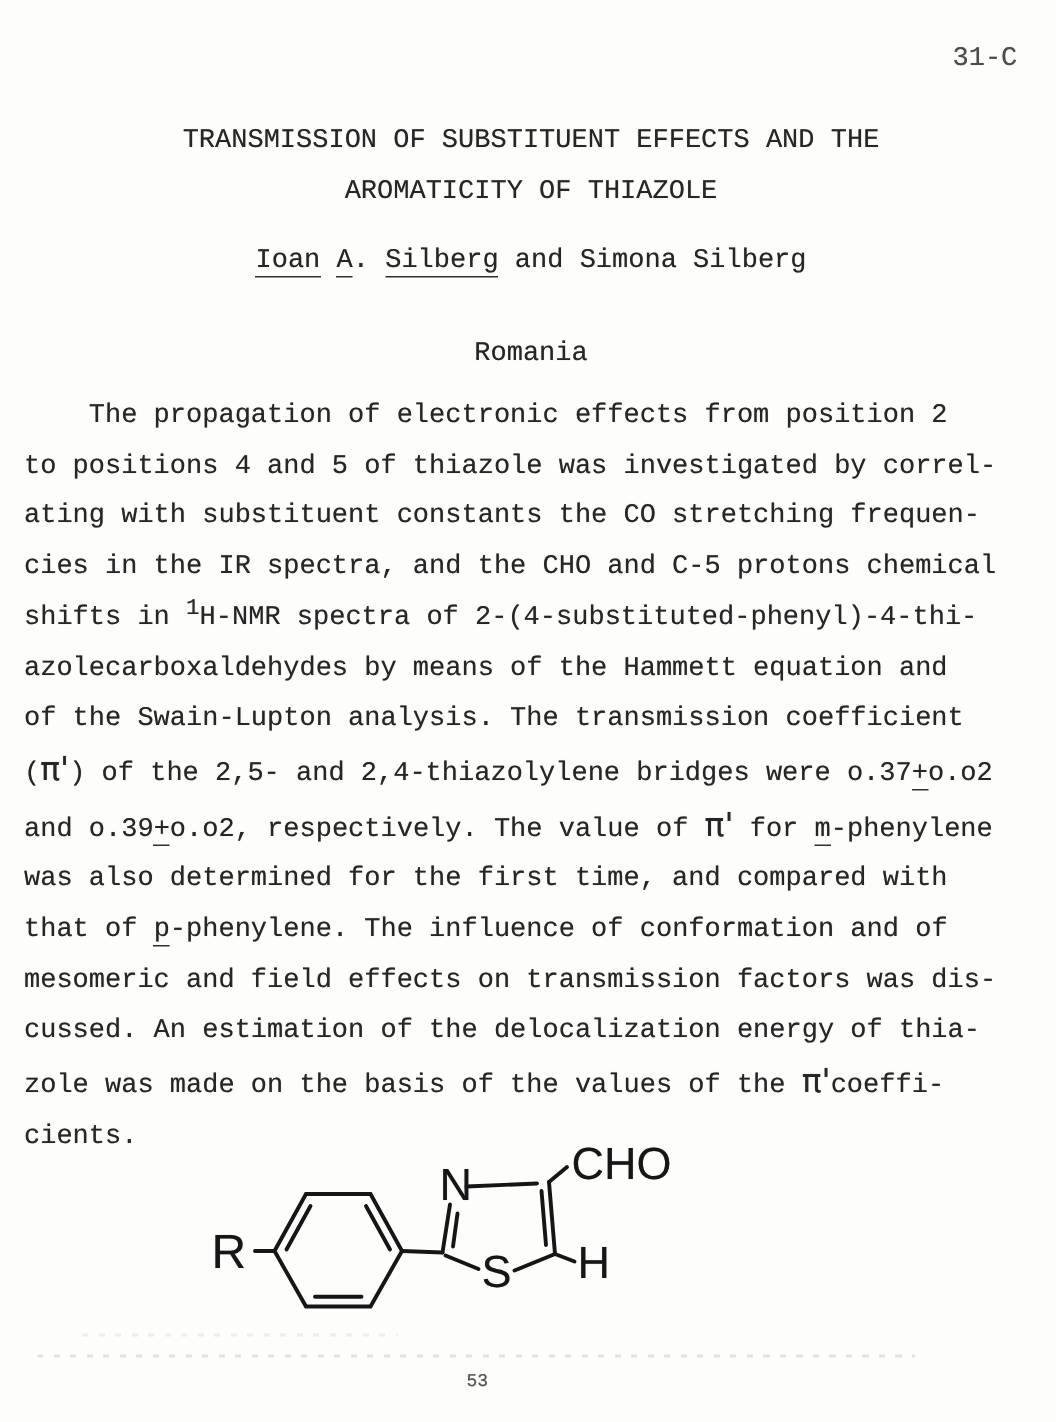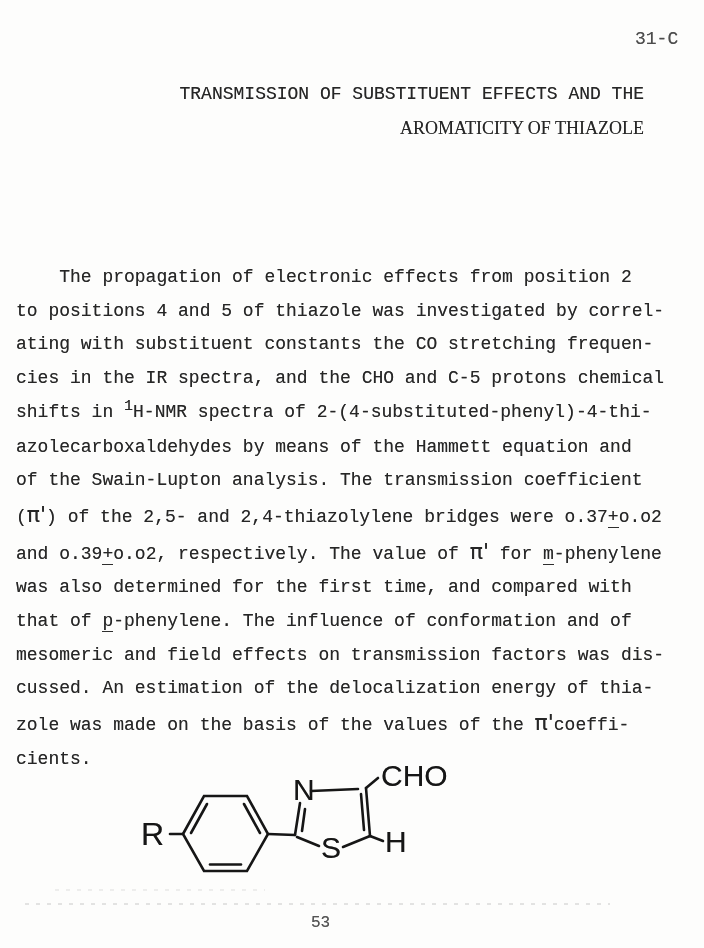--- a/index.html
+++ b/index.html
@@ -4,60 +4,62 @@
 <style>
   * { margin:0; padding:0; box-sizing:border-box; }
   html,body { background:#e9e9e9; }
   .page {
     position:relative; width:704px; height:948px;
     background:#fdfdfc; color:#262626; overflow:hidden;
     font-family:"Liberation Mono","DejaVu Sans Mono",monospace;
     text-shadow:0 0 0.5px rgba(40,40,40,0.55);
   }
   .line { position:absolute; white-space:pre; font-size:18px; }
-  .centered { left:4px; width:640px; text-align:right; }
+  .centered { left:34px; width:640px; text-align:center; }
   .corner  { top:29px; left:635px; font-size:18px; color:#4d4d4d; }
   .title1  { top:84px;  }
-  .title2  { top:118px;font-family:Liberation Serif, serif; }
+  .title2  { top:118px; }
   .authors { top:164px; }
   .affil1  { top:198px; }
   .affil2  { top:226px; }
   .abstract {
     position:absolute; top:261px; left:16px;
     font-size:18px; line-height:33.7px; white-space:pre;
   }
   .u   { border-bottom:1.7px solid #2e2e2e; }
   .sup { position:relative; top:-7px; font-size:15px; }
   .pi  { font-family:"DejaVu Sans",sans-serif; font-size:22px; }
   .structure { position:absolute; left:115px; top:748px; }
   .atom-label {
     font-family:"Liberation Sans","DejaVu Sans",sans-serif;
     font-size:30px; fill:#161616;
   }
   .r-label { font-size:32px; }
-  .page-num { top:914px; left:311px; font-size:16px; color:#555; }
+  .page-num { top:914px; left:311px; font-size:12px; color:#555; }
   .artifact {
     position:absolute; height:2px;
     background:repeating-linear-gradient(90deg,
       rgba(90,90,90,0.16) 0 4px, transparent 4px 11px);
   }
   .artifact.a1 { top:903px; left:25px;  width:585px; }
   .artifact.a2 { top:889px; left:55px;  width:210px; opacity:.6; }
 </style>
 </head>
 <body>
 
 <div class="page">
 
   <div class="line corner">31-C</div>
 
   <div class="line centered title1">TRANSMISSION OF SUBSTITUENT EFFECTS AND THE</div>
   <div class="line centered title2">AROMATICITY OF THIAZOLE</div>
 
+  <div class="line centered authors"><span class="u">Ioan</span><span> </span><span class="u">A</span><span>. </span><span class="u">Silberg</span><span> and Simona Silberg</span></div>
 
+  <div class="line centered affil2">Romania</div>
 
   <div class="abstract"><div><span>    The propagation of electronic effects from position 2</span></div><div><span>to positions 4 and 5 of thiazole was investigated by correl-</span></div><div><span>ating with substituent constants the CO stretching frequen-</span></div><div><span>cies in the IR spectra, and the CHO and C-5 protons chemical</span></div><div><span>shifts in </span><span class="sup">1</span><span>H-NMR spectra of 2-(4-substituted-phenyl)-4-thi-</span></div><div><span>azolecarboxaldehydes by means of the Hammett equation and</span></div><div><span>of the Swain-Lupton analysis. The transmission coefficient</span></div><div><span>(</span><span class="pi">π'</span><span>) of the 2,5- and 2,4-thiazolylene bridges were o.37</span><span class="u">+</span><span>o.o2</span></div><div><span>and o.39</span><span class="u">+</span><span>o.o2, respectively. The value of </span><span class="pi">π'</span><span> for </span><span class="u">m</span><span>-phenylene</span></div><div><span>was also determined for the first time, and compared with</span></div><div><span>that of </span><span class="u">p</span><span>-phenylene. The influence of conformation and of</span></div><div><span>mesomeric and field effects on transmission factors was dis-</span></div><div><span>cussed. An estimation of the delocalization energy of thia-</span></div><div><span>zole was made on the basis of the values of the </span><span class="pi">π'</span><span>coeffi-</span></div><div><span>cients.</span></div></div>
 
   <svg class="structure" width="340" height="150" viewBox="0 0 340 150">
     <g stroke="#161616" stroke-width="2.6" stroke-linecap="round" fill="none">
       <line x1="55" y1="86" x2="68" y2="86"></line>
       <polygon points="68,86 89,48 132,48 153,86 132,123 89,123"></polygon>
       <line x1="76" y1="85" x2="92" y2="56"></line>
       <line x1="129" y1="56" x2="145" y2="85"></line>
       <line x1="95" y1="116.5" x2="126" y2="116.5"></line>

